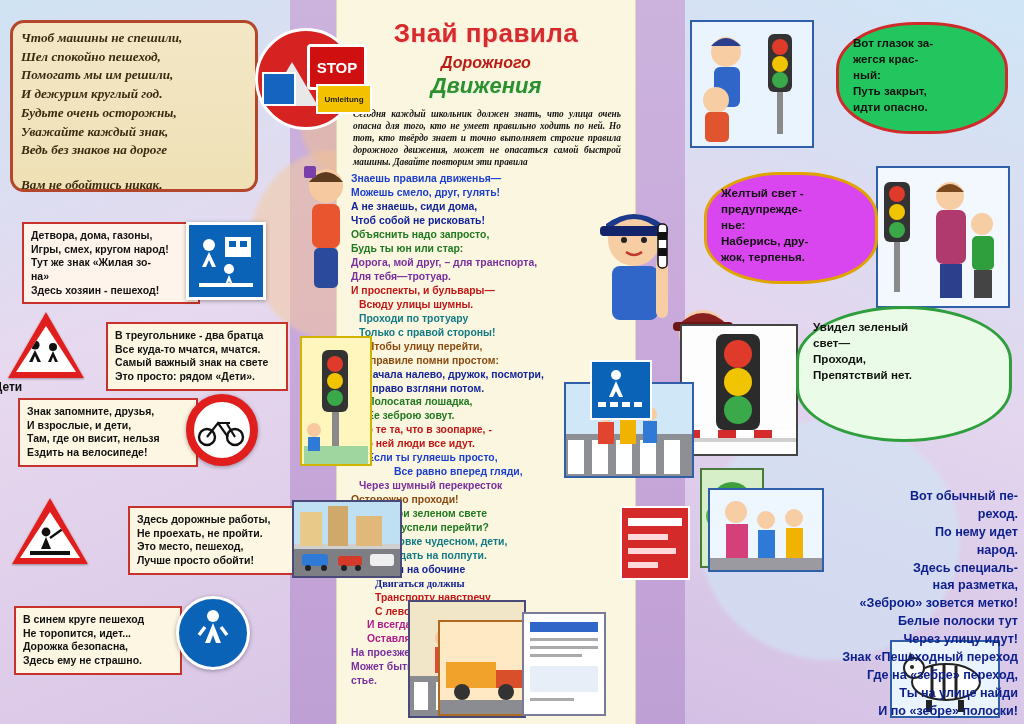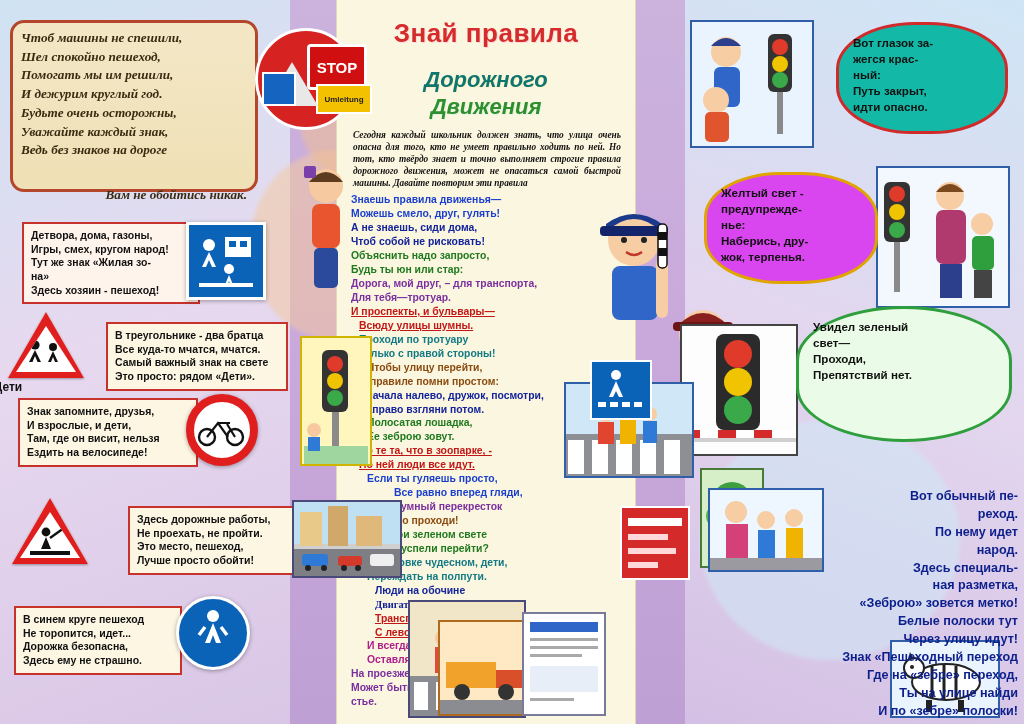--- a/index.html
+++ b/index.html
@@ -40,22 +40,22 @@
     background: #fbf6df;
     box-shadow: 0 0 0 1px #e3d9b5;
   }
   .title-wrap { padding: 18px 10px 4px; text-align: center; }
   .t1 {
     font-size: 26px; font-weight: bold; color: #d52b2b;
     letter-spacing: .5px;
     text-shadow: 1px 1px 0 #ffd9d9;
   }
   .t2 {
-    font-size: 22px; font-weight: bold; color: #0f766e;
-    font-style: italic; margin-top: 18px;
+    font-size: 16px; font-weight: bold; color: #b91c1c;
+    font-style: italic; margin-top: 5px;
     text-shadow: 1px 1px 0 #fff2cc;
   }
   .t3 {
     font-size: 22px; font-weight: bold; color: #2f8f2f;
     font-style: italic; margin-top: 1px;
     text-shadow: 1px 1px 0 #e0f5e0;
   }
   .intro {
     font-family: "Liberation Serif", serif;
     font-size: 9.3px; line-height: 1.28; color: #111;
@@ -67,21 +67,21 @@
     padding: 0 8px 0 14px;
     font-size: 10.4px;
     line-height: 1.34;
     font-weight: bold;
   }
   .verse div { white-space: nowrap; }
   .c-blue   { color: #1a3fd0; }
   .c-dblue  { color: #13239b; }
   .c-green  { color: #1f7a1f; }
   .c-purple { color: #7a2fa0; }
-  .c-red    { color: #c21717; text-decoration: underline; }
+  .c-red    { color: #c21717; }
   .c-teal   { color: #127a84; }
   .c-brown  { color: #8a4b10; }
   .c-mag    { color: #b01c8a; }
 
   
   .card {
     position: absolute;
     border: 2px solid #c8322c;
     background: #fdf6e3;
     font-size: 10.5px;
@@ -103,26 +103,26 @@
   }
   .rhyme-box div {
     font-family: "Liberation Serif", serif;
     font-weight: bold;
     font-size: 13.2px;
     color: #3a2c12;
     font-style: italic;
     line-height: 1.42;
     white-space: nowrap;
   }
-  .rhyme-box .last { margin-top: 26px; text-align: right; }
+  .rhyme-box .last { margin-top: 16px; }
 
   
   .bubble {
     position: absolute;
-    background: #14b8a6;
+    background: #22c55e;
     border: 3px solid #d02a2a;
     border-radius: 46% 46% 44% 44% / 42%;
     padding: 10px 14px;
     font-size: 11.6px;
     font-weight: bold;
     line-height: 1.38;
     color: #111;
     box-sizing: border-box;
   }
   .bubble.green { border-color: #2f9e3d; background: #eafbe7; border-radius: 50%/40%; }

